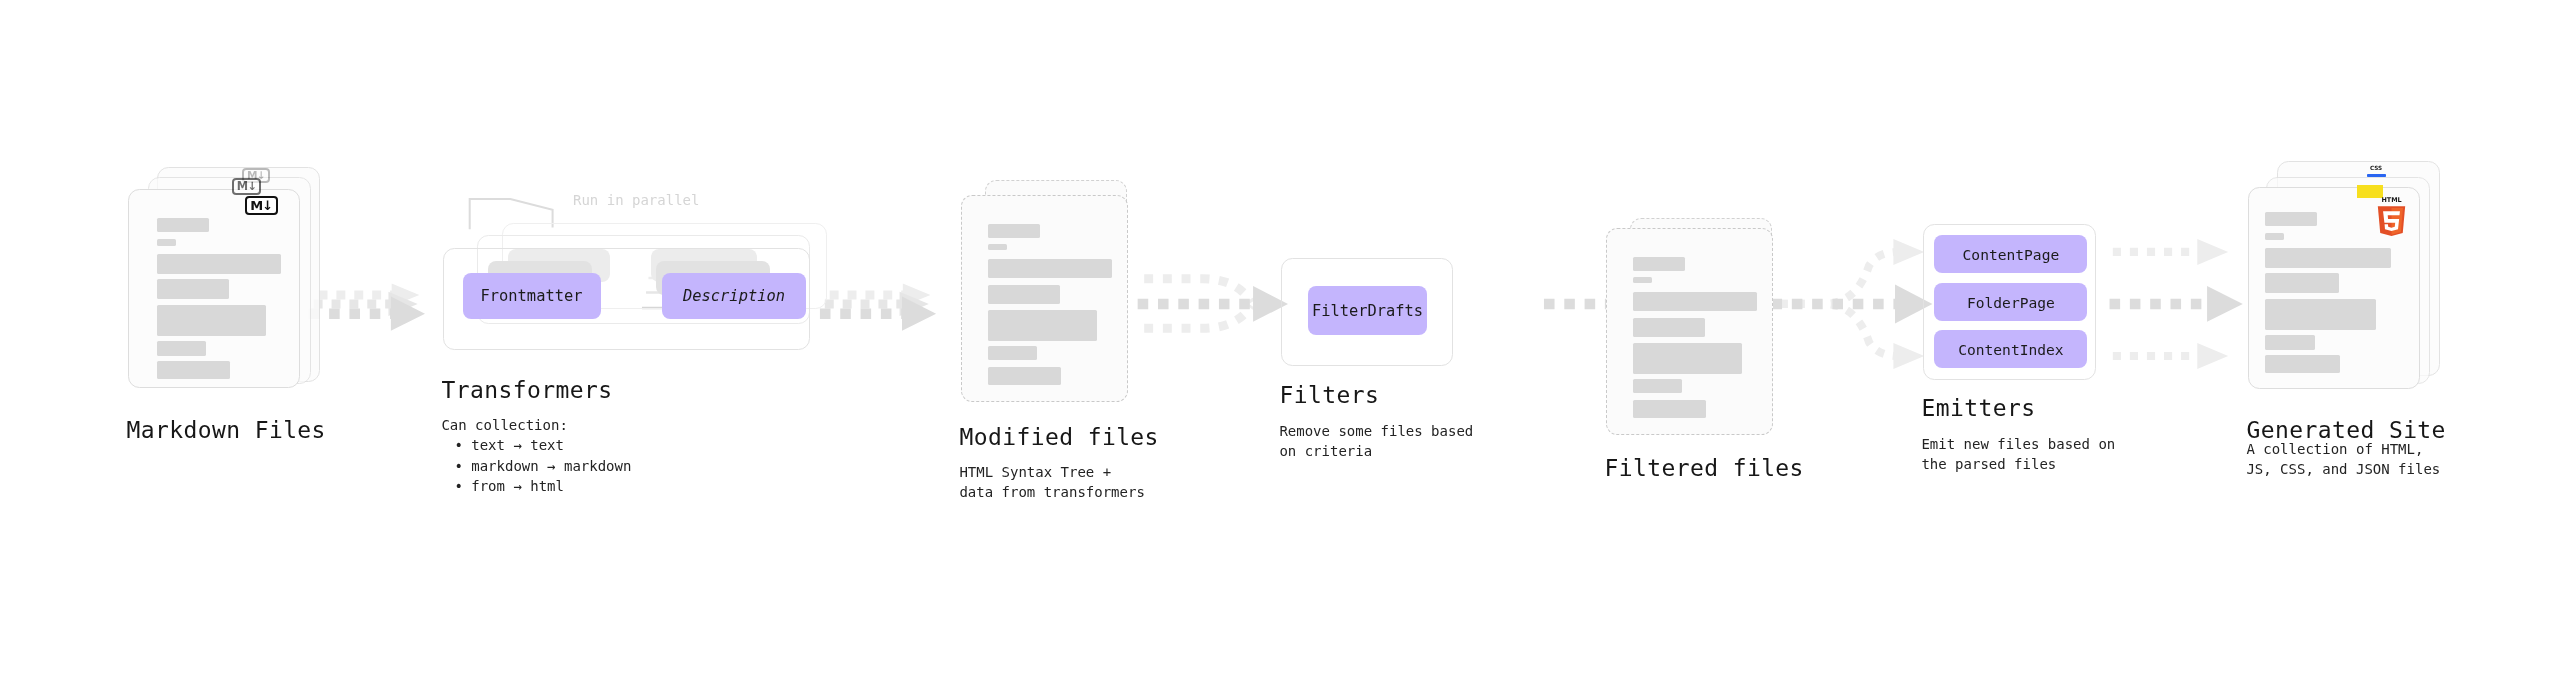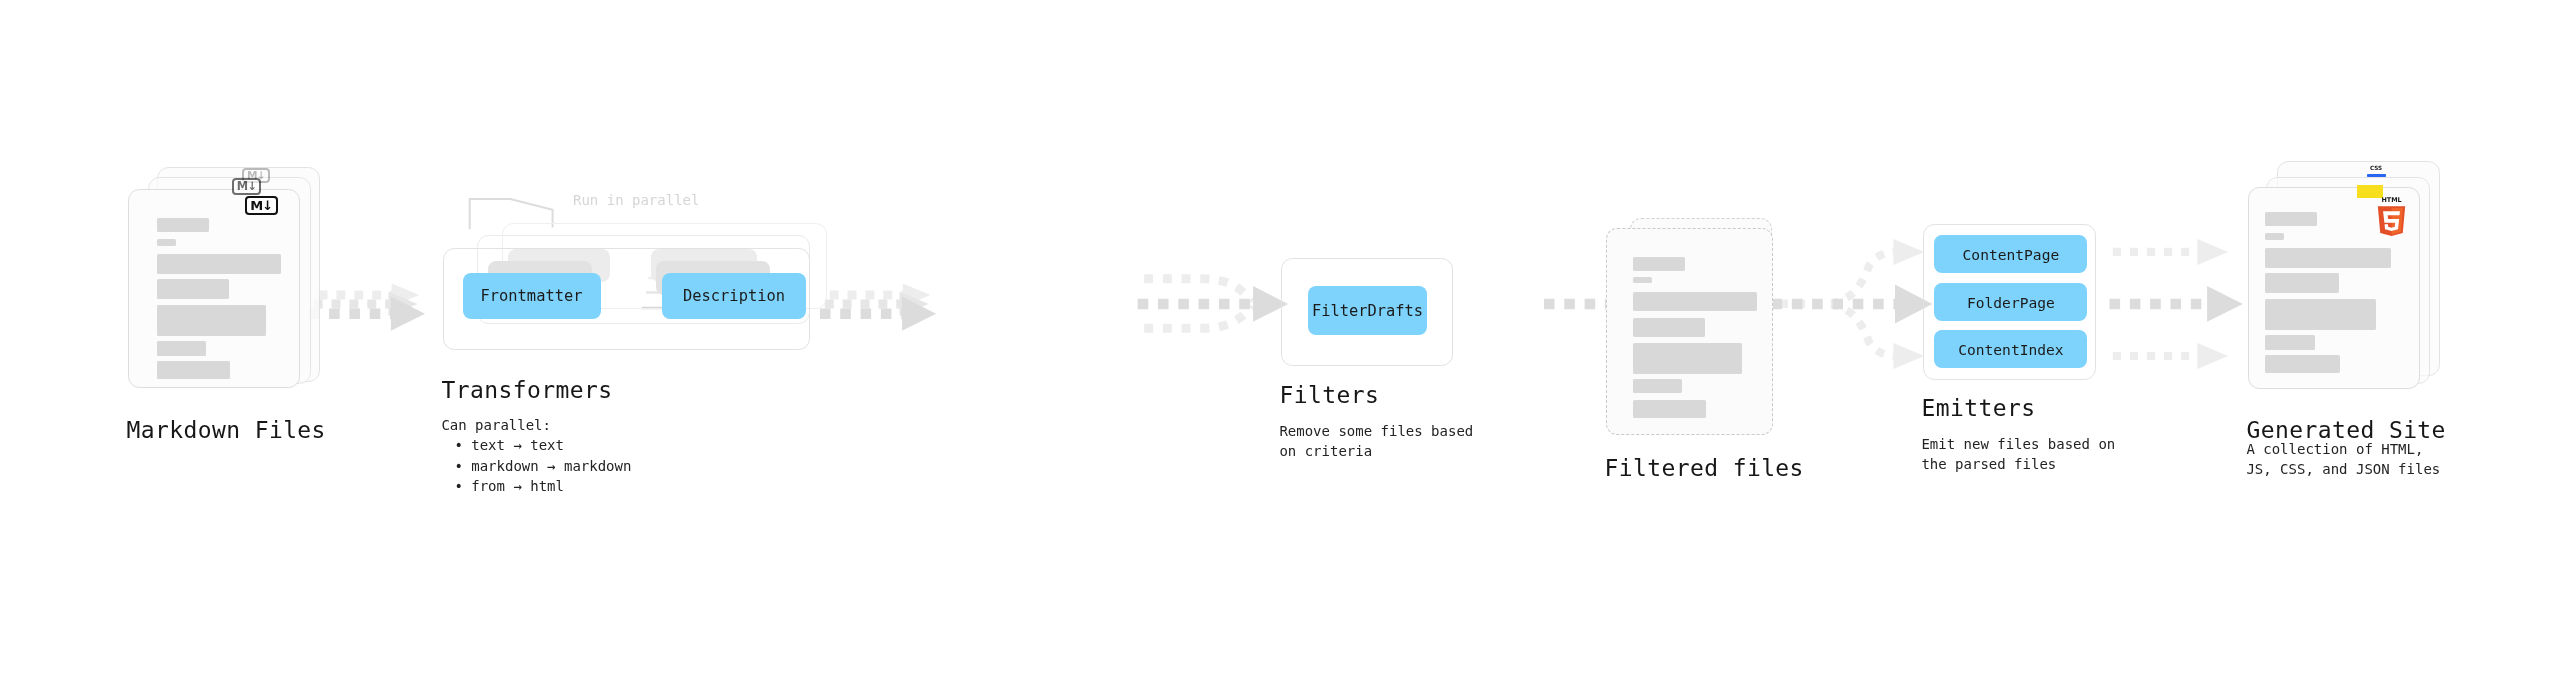--- a/index.html
+++ b/index.html
@@ -69,21 +69,21 @@
     position: absolute;
     border: 1.6px solid #e2e2e2;
     border-radius: 11.4px;
     background: transparent;
   }
   .gbox.l1 { border-color:#efefef; }
   .gbox.l2 { border-color:#eaeaea; }
 
   .chip {
     position: absolute;
-    background: #7dd3fc;
+    background: #c4b5fd;
     border-radius: 8.1px;
     display: flex; align-items: center; justify-content: center;
     font-size: 15.4px;
     color: #1b1b1b;
     white-space: nowrap;
   }
   .chip.g1 { background:#ececec; color:transparent; }
   .chip.g2 { background:#e2e2e2; color:transparent; }
 
   .parallel-label {
@@ -198,31 +198,48 @@
     <div class="gbox l1" style="left:59px; top:21px; width:325px; height:86px;"></div>
     <div class="gbox l2" style="left:34px; top:32.5px; width:333px; height:89px;"></div>
     <div class="gbox" style="left:0px; top:46px; width:367px; height:102px;"></div>
 
     <div class="chip g1" style="left:65px; top:47px; width:102px; height:32.5px;"></div>
     <div class="chip g1" style="left:208px; top:47px; width:106px; height:32.5px;"></div>
     <div class="chip g2" style="left:45px; top:59px; width:104px; height:34px;"></div>
     <div class="chip g2" style="left:213px; top:59px; width:114px; height:34px;"></div>
 
     <div class="chip" style="left:19.5px; top:71px; width:138px; height:46px;">Frontmatter</div>
-    <div class="chip" style="left:219px; top:71px; width:144px; height:46px;">Description</div>
+    <div class="chip" style="left:219px; top:71px; width:144px; height:46px;font-style:italic;">Description</div>
 
     <div class="parallel-label" style="left:130px; top:-9.8px;">Run in parallel</div>
 
     <div class="title" style="left:-1.6px; top:175px;">Transformers</div>
-    <div class="sub" style="left:-1.6px; top:213px;">Can parallel:</div>
+    <div class="sub" style="left:-1.6px; top:213px;">Can collection:</div>
     <div class="bullets" style="left:11.4px; top:233px;">• text → text</div>
     <div class="bullets" style="left:11.4px; top:254px;">• markdown → markdown</div>
     <div class="bullets" style="left:11.4px; top:274px;">• from → html</div>
   </div>
 
+  <div class="node" style="left:961px; top:180px;">
+    <div class="stack" style="width:187px; height:236px;">
+      <div class="card dashed ghost1" style="left:24.4px; top:0px; width:142px; height:215px;"></div>
+      <div class="card dashed" style="left:0px; top:14.6px; width:167px; height:207px;">
+        <div class="skel" style="left:26px; top:28px; width:52px; height:14px;"></div>
+        <div class="skel" style="left:26px; top:48px; width:18.7px; height:6.5px;"></div>
+        <div class="skel" style="left:26px; top:63px; width:124px; height:19.5px;"></div>
+        <div class="skel" style="left:26px; top:89px; width:72px; height:19.5px;"></div>
+        <div class="skel" style="left:26px; top:114px; width:109px; height:31px;"></div>
+        <div class="skel" style="left:26px; top:150px; width:49px; height:14.6px;"></div>
+        <div class="skel" style="left:26px; top:171px; width:73px; height:18px;"></div>
+      </div>
+    </div>
+    <div class="title" style="left:-1.6px; top:244px;">Modified files</div>
+    <div class="sub" style="left:-1.6px; top:282px;">HTML Syntax Tree +
+data from transformers</div>
+  </div>
 
   <div class="node" style="left:1281px; top:258px;">
     <div class="gbox" style="left:0px; top:0px; width:172px; height:108px;"></div>
     <div class="chip" style="left:27px; top:28px; width:119px; height:49px;">FilterDrafts</div>
     <div class="title" style="left:-1.6px; top:124px;">Filters</div>
     <div class="sub" style="left:-1.6px; top:163px;">Remove some files based
 on criteria</div>
   </div>
 
   <div class="node" style="left:1606px; top:189px;margin-top:29px;">

